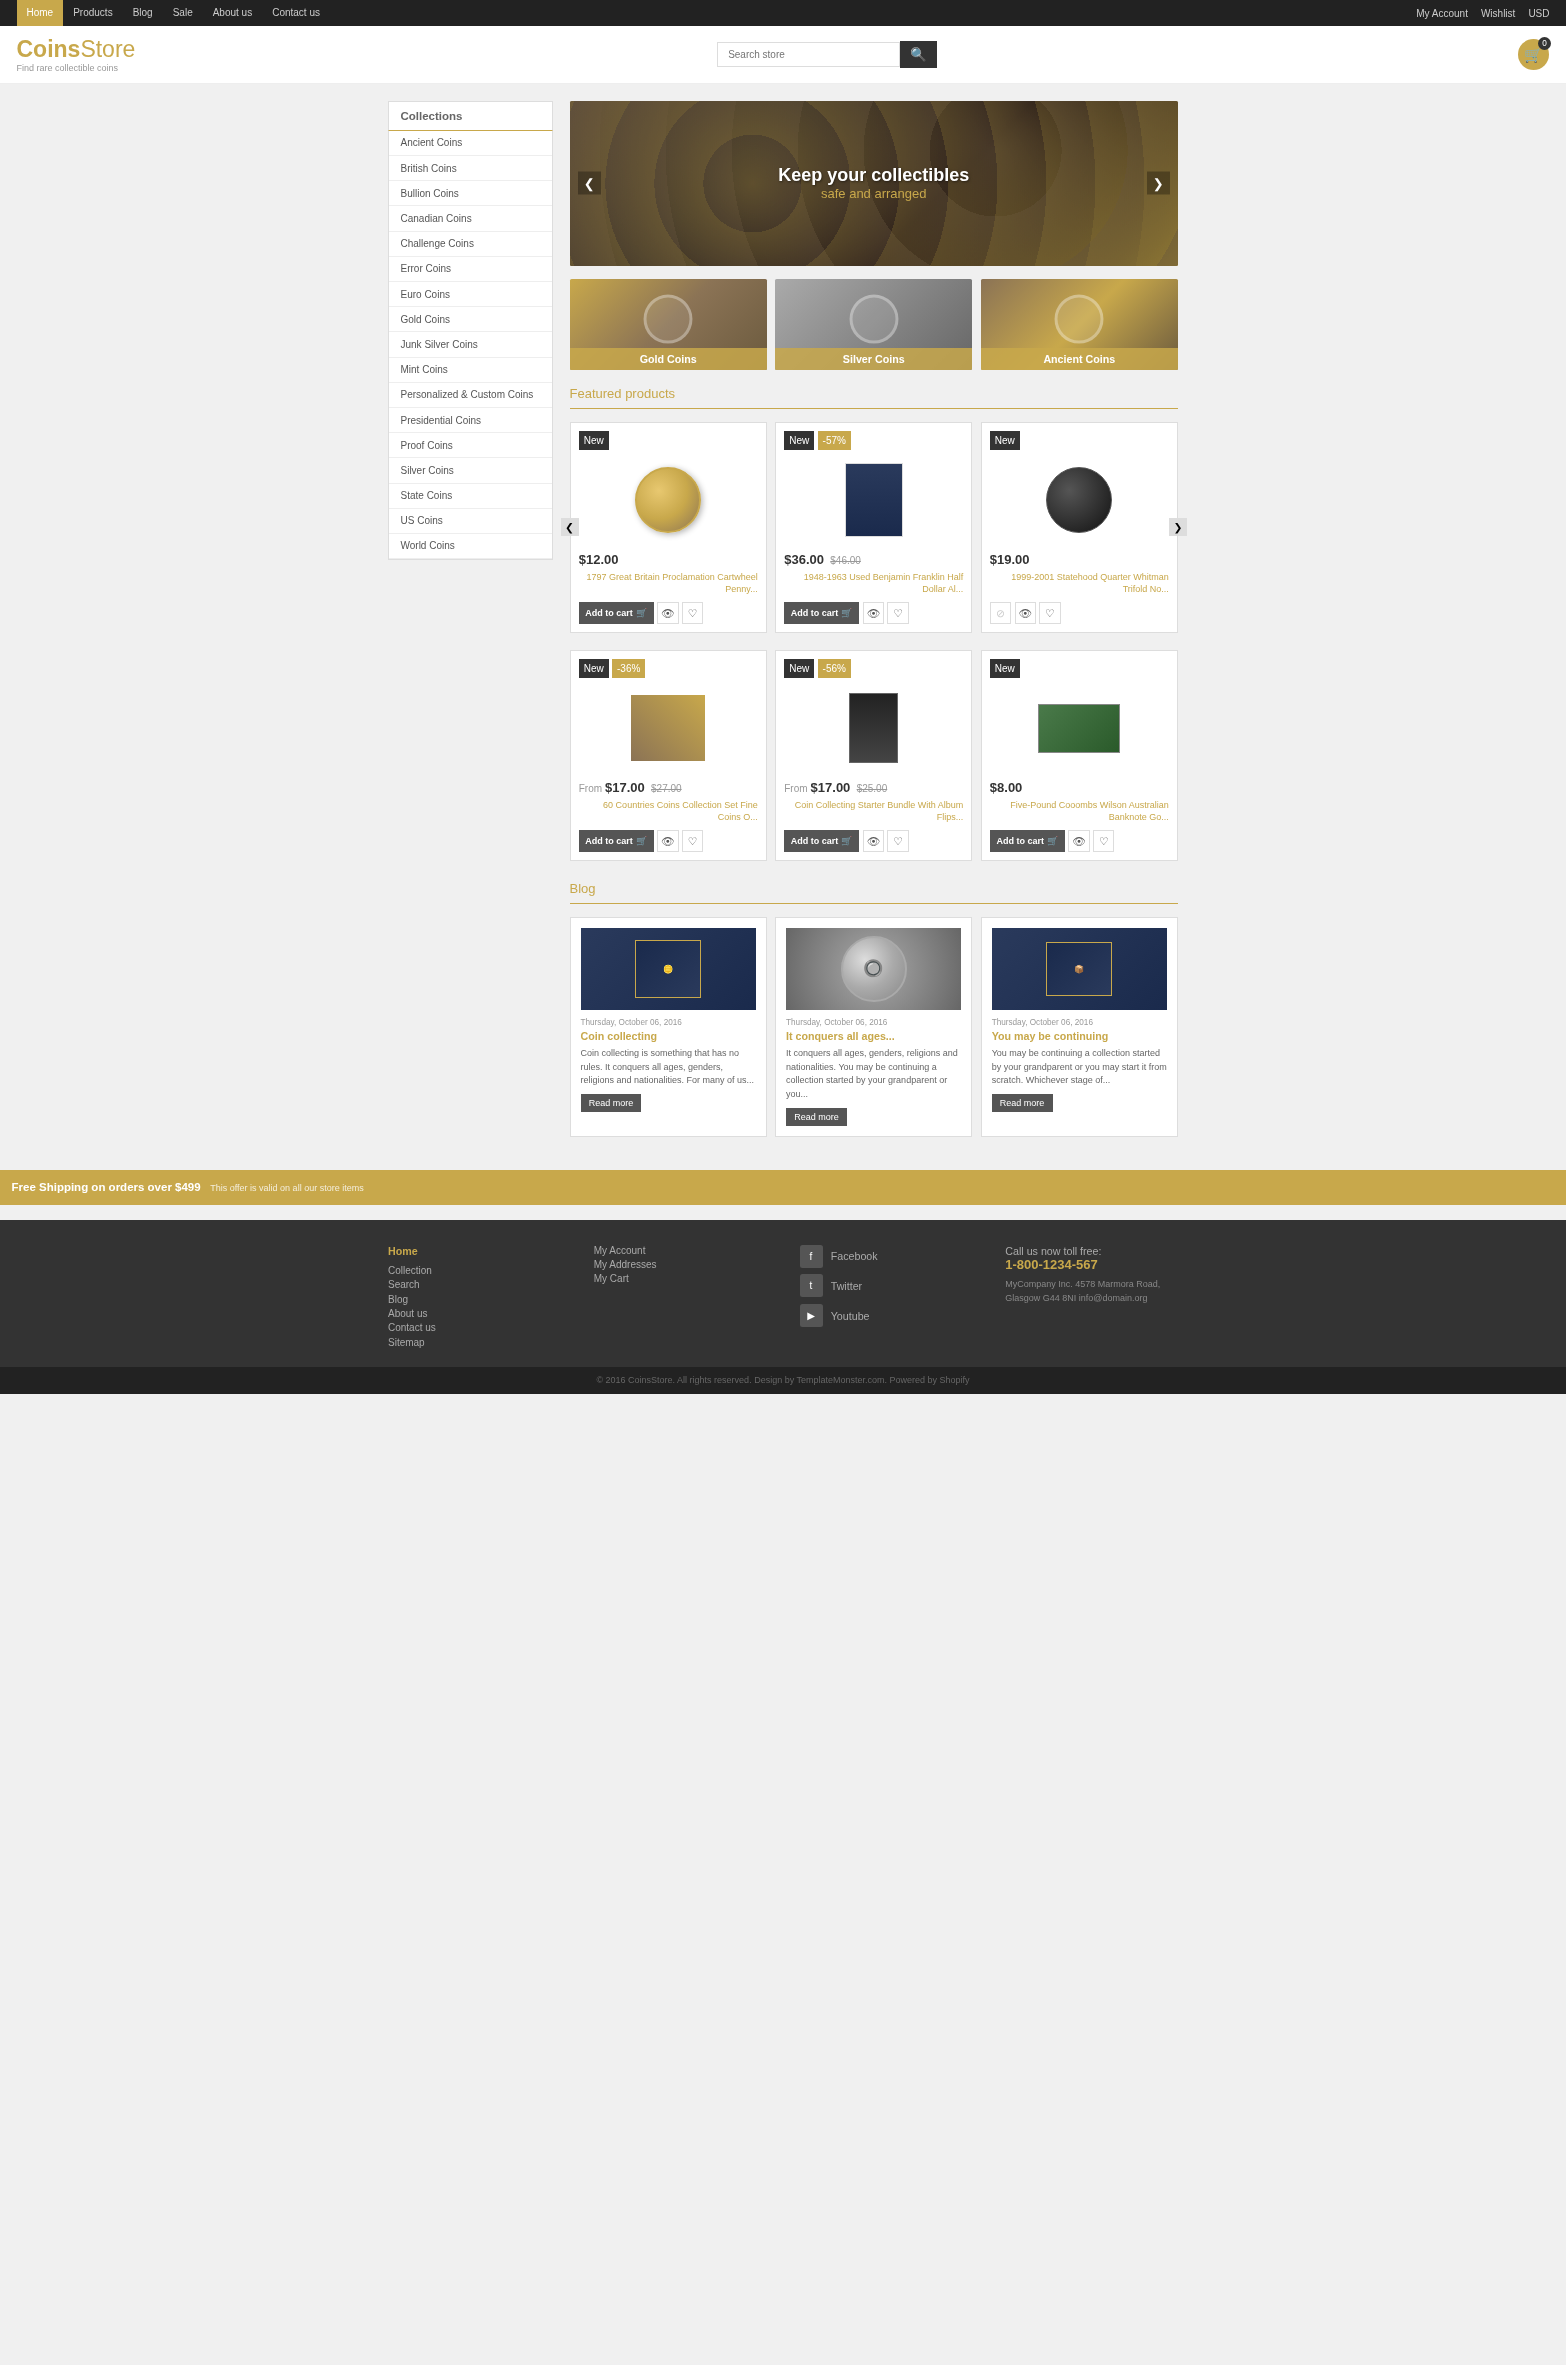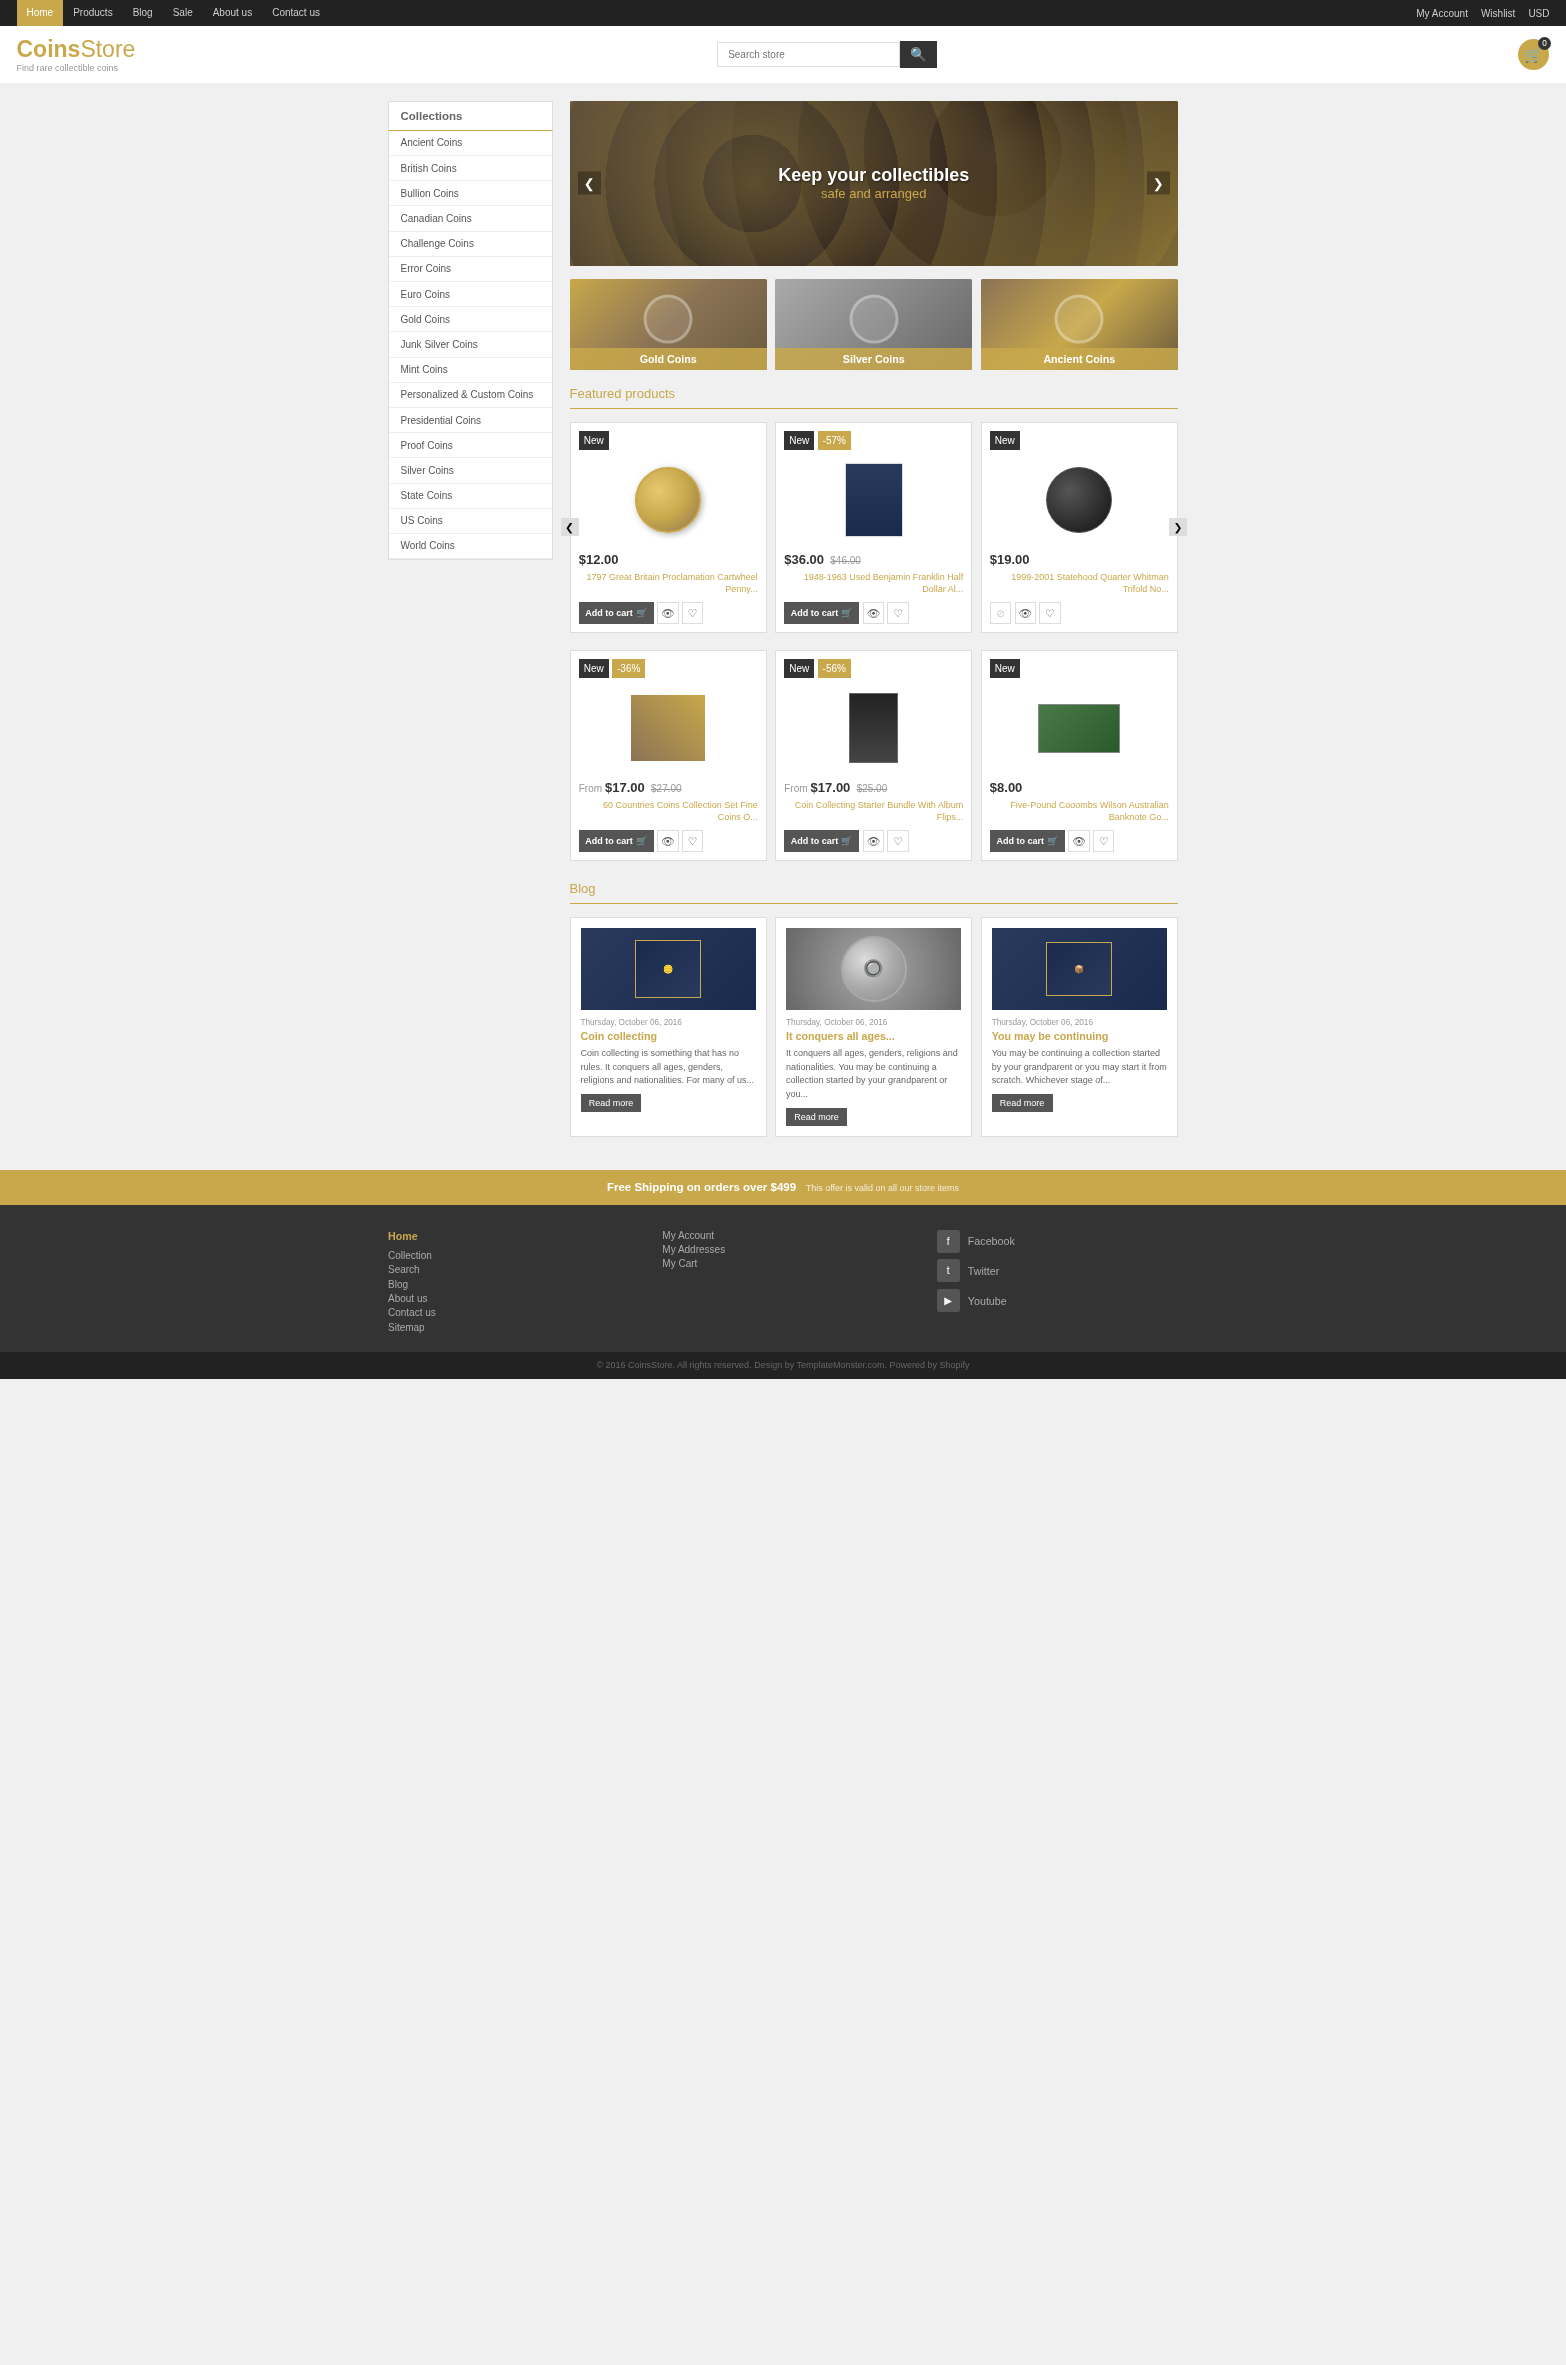--- a/index.html
+++ b/index.html
@@ -86,21 +86,21 @@
     .blog-img { width: 100%; height: 82px; margin-bottom: 8.2px; display: flex; align-items: center; justify-content: center; overflow: hidden; }
     .blog-img-1 { background: linear-gradient(135deg, #2a3a5c, #1a2a4c); }
     .blog-img-2 { background: radial-gradient(circle at 50% 50%, #aaa, #888, #666); }
     .blog-img-3 { background: linear-gradient(135deg, #2a3a5c, #1a2a4c); }
     .blog-date { font-size: 8.2px; color: #999; margin-bottom: 3.3px; }
     .blog-title { font-size: 10.7px; color: #c8a84b; font-weight: bold; margin-bottom: 5px; }
     .blog-text { font-size: 9px; color: #666; line-height: 1.5; margin-bottom: 6.6px; }
     .btn-read-more { background: #555; color: #fff; border: none; padding: 4.1px 8.2px; font-size: 9px; cursor: pointer; }
 
     
-    .shipping-banner { background: #c8a84b; text-align: center; padding: 11.5px; margin-bottom: 0; }
+    .shipping-banner { background: #c8a84b; padding: 11.5px; margin-bottom: 15px; }
     .shipping-banner span { color: #fff; font-size: 11.5px; font-weight: bold; }
     .shipping-banner small { color: rgba(255,255,255,0.8); font-size: 9px; margin-left: 6.6px; }
 
     
     .footer { background: #333; color: #aaa; padding: 25px 16.5px 16.5px; }
     .footer-inner { max-width: 790px; margin: 0 auto; display: flex; gap: 33px; }
     .footer-col { flex: 1; }
     .footer-col h4 { color: #c8a84b; font-size: 10.7px; margin-bottom: 8.2px; }
     .footer-col a { display: block; color: #aaa; text-decoration: none; font-size: 10px; margin-bottom: 3.3px; }
     .footer-social { display: flex; align-items: center; gap: 8.2px; margin-bottom: 6.6px; }
@@ -384,18 +384,25 @@
       </div>
       <div class="footer-social">
         <div class="social-icon">t</div>
         <span>Twitter</span>
       </div>
       <div class="footer-social">
         <div class="social-icon">▶</div>
         <span>Youtube</span>
       </div>
     </div>
+    <div class="footer-col">
+      <div>Call us now toll free:</div>
+      <div class="footer-phone">1-800-1234-567</div>
+      <div class="footer-address">MyCompany Inc.
+4578 Marmora Road, Glasgow G44 8NI
+info@domain.org</div>
+    </div>
   </div>
 </footer>
 <div class="footer-bottom">
   <span>© 2016 CoinsStore. All rights reserved. Design by TemplateMonster.com. Powered by Shopify</span>
 </div>
 
 
 </body></html>

